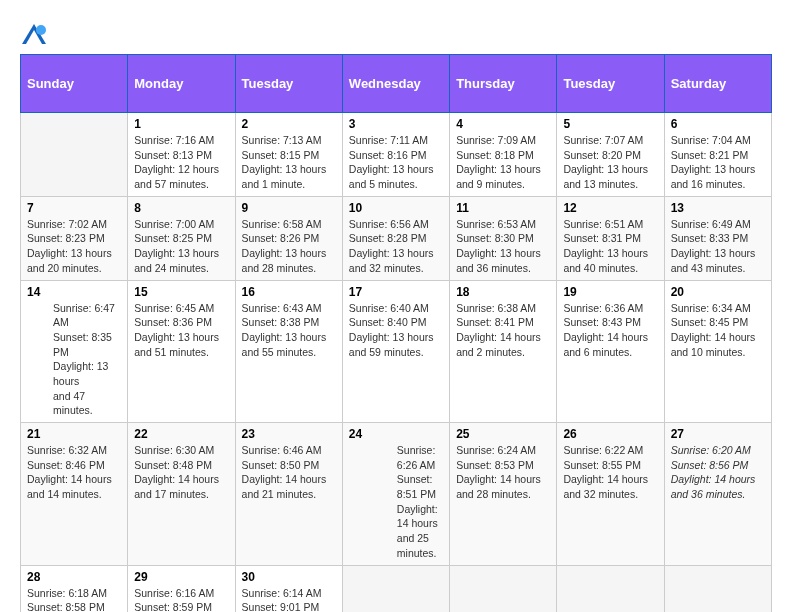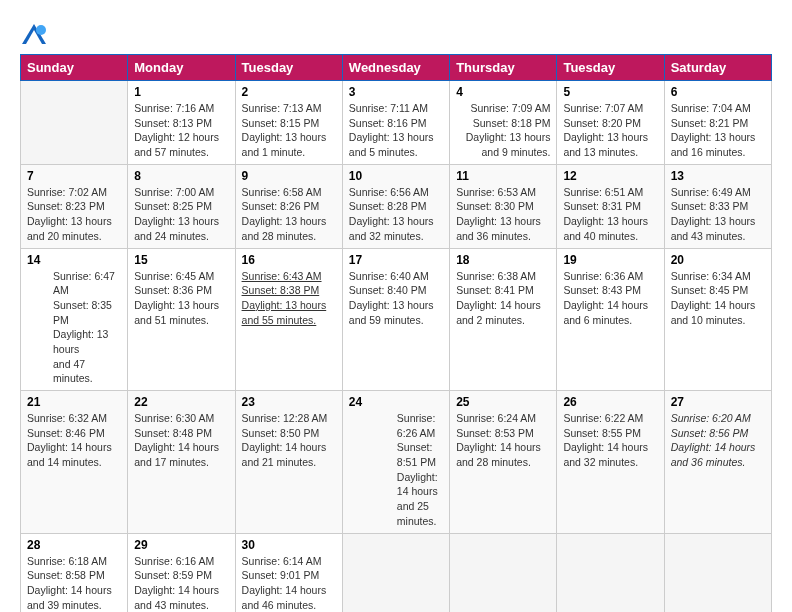--- a/index.html
+++ b/index.html
@@ -56,23 +56,23 @@
     .location {
       font-size: 15px;
       color: #333;
     }
     table {
       width: 100%;
       border-collapse: collapse;
       font-size: 11px;
     }
     thead th {
-      background-color: #be185d;
+      background-color: #8b5cf6;
       color: #fff;
-      padding: 5px 6px;
+      padding: 21px 6px;
       text-align: left;
       font-size: 13px;
       font-weight: bold;
       border: 1px solid #1565c0;
     }
     tbody td {
       border: 1px solid #ccc;
       padding: 4px 6px;
       vertical-align: top;
       min-height: 80px;
@@ -150,21 +150,21 @@
           </td>
           <td>
             <div class="day-num">3</div>
             <div class="day-info" style="white-space: pre-line;">Sunrise: 7:11 AM
 Sunset: 8:16 PM
 Daylight: 13 hours
 and 5 minutes.</div>
           </td>
           <td>
             <div class="day-num">4</div>
-            <div class="day-info" style="white-space: pre-line; text-align: right;">Sunrise: 7:09 AM
+            <div class="day-info" style="white-space: pre-line;">Sunrise: 7:09 AM
 Sunset: 8:18 PM
 Daylight: 13 hours
 and 9 minutes.</div>
           </td>
           <td>
             <div class="day-num">5</div>
             <div class="day-info" style="white-space: pre-line;">Sunrise: 7:07 AM
 Sunset: 8:20 PM
 Daylight: 13 hours
 and 13 minutes.</div>
@@ -238,21 +238,21 @@
           </td>
           <td>
             <div class="day-num">15</div>
             <div class="day-info" style="white-space: pre-line;">Sunrise: 6:45 AM
 Sunset: 8:36 PM
 Daylight: 13 hours
 and 51 minutes.</div>
           </td>
           <td>
             <div class="day-num">16</div>
-            <div class="day-info" style="white-space: pre-line; text-decoration: underline;">Sunrise: 6:43 AM
+            <div class="day-info" style="white-space: pre-line;">Sunrise: 6:43 AM
 Sunset: 8:38 PM
 Daylight: 13 hours
 and 55 minutes.</div>
           </td>
           <td>
             <div class="day-num">17</div>
             <div class="day-info" style="white-space: pre-line;">Sunrise: 6:40 AM
 Sunset: 8:40 PM
 Daylight: 13 hours
 and 59 minutes.</div>
@@ -289,21 +289,21 @@
           </td>
           <td>
             <div class="day-num">22</div>
             <div class="day-info" style="white-space: pre-line;">Sunrise: 6:30 AM
 Sunset: 8:48 PM
 Daylight: 14 hours
 and 17 minutes.</div>
           </td>
           <td>
             <div class="day-num">23</div>
-            <div class="day-info" style="white-space: pre-line;">Sunrise: 12:28 AM
+            <div class="day-info" style="white-space: pre-line;">Sunrise: 6:46 AM
 Sunset: 8:50 PM
 Daylight: 14 hours
 and 21 minutes.</div>
           </td>
           <td>
             <div class="day-num">24</div>
             <div class="day-info" style="white-space: pre-line; margin-left: 48px;">Sunrise: 6:26 AM
 Sunset: 8:51 PM
 Daylight: 14 hours
 and 25 minutes.</div>

